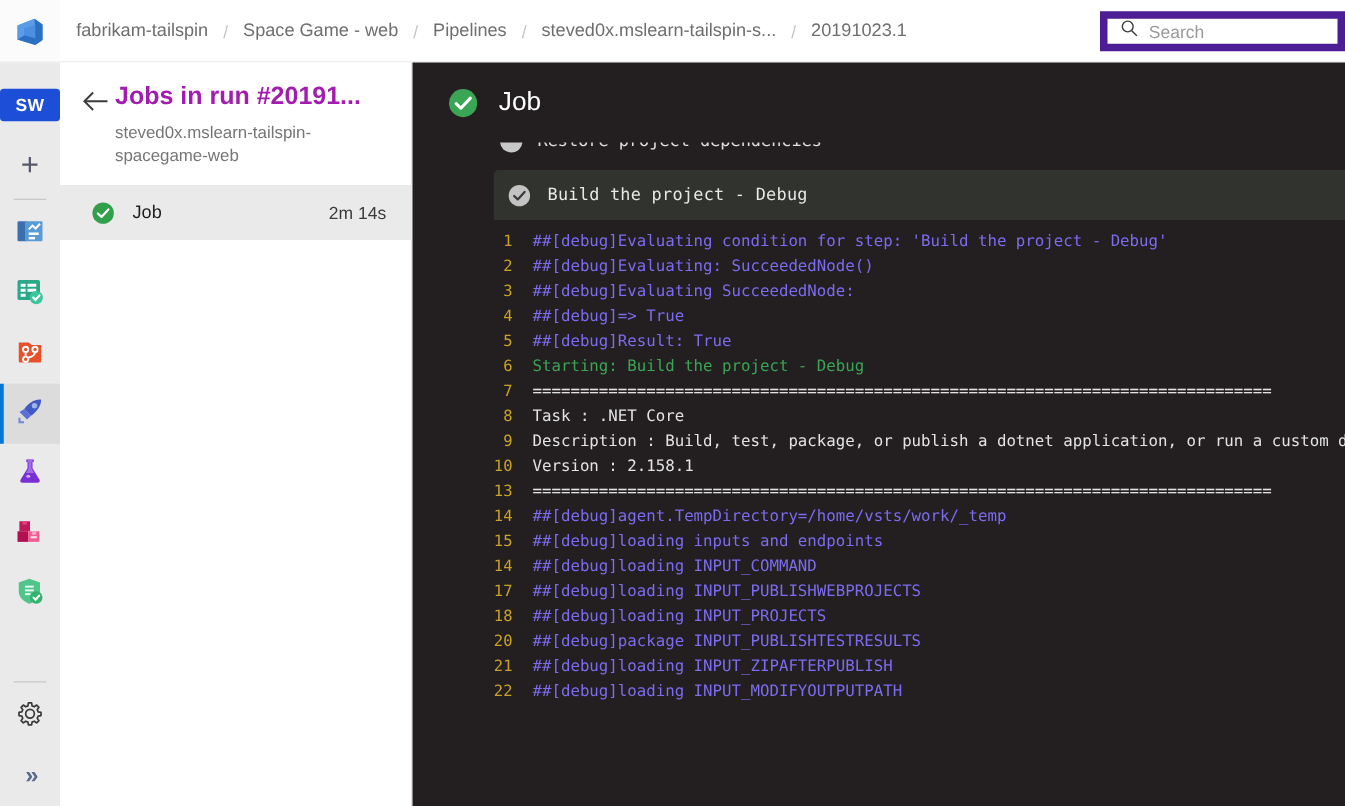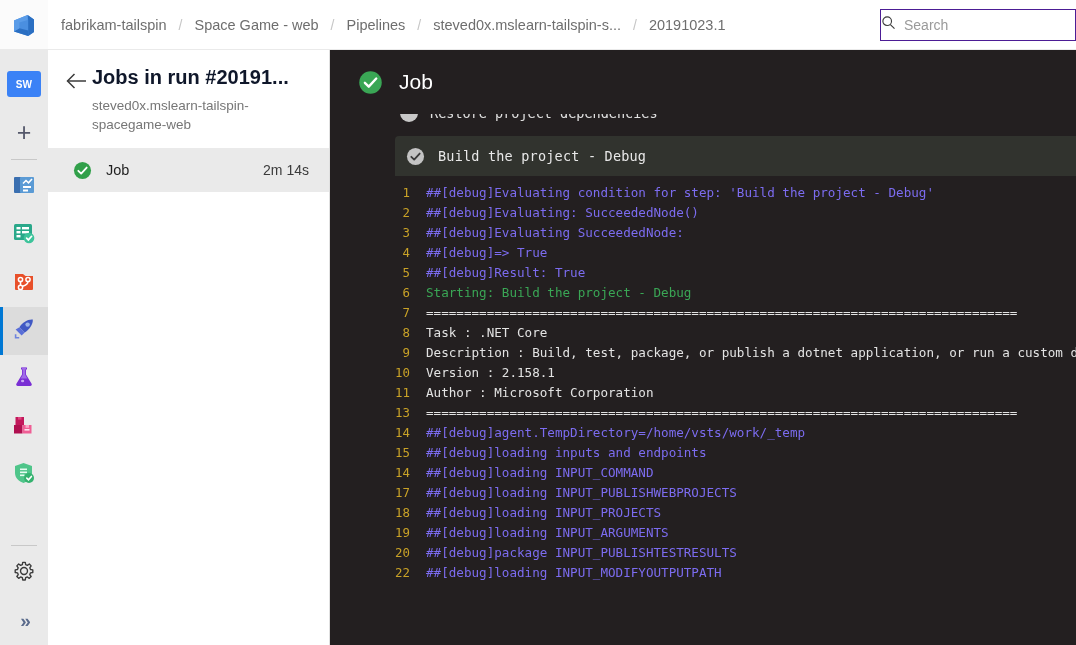--- a/index.html
+++ b/index.html
@@ -41,23 +41,24 @@
   }
   .crumb.first { padding-left: 0; }
   .crumb-sep { font-size: 14px; color: #c6c6c6; padding: 0 1px; }
   .search-wrap {
     flex: 0 0 auto;
     display: flex; align-items: center;
     padding-right: 0px;
   }
   .search-box {
     width: 196px; height: 32px;
-    border: 1px solid #4c1d95;
+    border: 6px solid #4c1d95;
     background: #fff;
     display: flex; align-items: center;
+    padding-left: 10px;
     margin-right: 0;
   }
   .search-box svg { flex: 0 0 auto; margin-right: 8px; }
   .search-box input {
     border: none; outline: none;
     font-family: "Liberation Sans", sans-serif;
     font-size: 14px; color: #6e6e6e;
     background: transparent; width: 100%;
   }
   .search-box input::placeholder { color: #9a9a9a; }
@@ -77,23 +78,23 @@
     width: 48px; height: 48px;
     display: flex; align-items: center; justify-content: center;
     position: relative;
   }
   .rail-item.selected { background: #dcdcdc; }
   .rail-item.selected::before {
     content: ""; position: absolute; left: 0; top: 0;
     width: 3px; height: 48px; background: #0078d4;
   }
   .avatar-sw {
-    width: 34px; height: 26px; border-radius: 3px;
-    background: #3b82f6;
-    color: #fff; font-size: 10px; font-weight: 600;
+    width: 48px; height: 26px; border-radius: 3px;
+    background: #1d4ed8;
+    color: #fff; font-size: 14px; font-weight: 600;
     display: flex; align-items: center; justify-content: center;
     letter-spacing: .3px;
   }
   .rail-divider {
     width: 26px; height: 1px; background: #c8c8c8;
     margin: 3px 0 3px 0;
   }
   .rail-spacer { flex: 1 1 auto; }
   .plus-icon { font-size: 25px; color: #55586b; line-height: 1; font-weight: 300; }
   .chev-icon { color: #5a6b8c; font-size: 19px; font-weight: 700; letter-spacing: -3px; }
@@ -109,21 +110,21 @@
     padding: 14px 16px 14px 16px;
     display: flex; align-items: flex-start;
   }
   .back-arrow {
     flex: 0 0 auto; width: 26px; height: 26px;
     display: flex; align-items: center; justify-content: center;
     margin-top: 4px; margin-right: 2px; cursor: pointer;
   }
   .runs-titles { flex: 1 1 auto; min-width: 0; }
   .runs-title {
-    font-size: 20px; font-weight: 600; color: #0f172a;
+    font-size: 20px; font-weight: 600; color: #a21caf;
     line-height: 27px;
     white-space: nowrap; overflow: hidden; text-overflow: ellipsis;
   }
   .runs-sub {
     margin-top: 5px;
     font-size: 13.5px; color: #767676; line-height: 19px;
   }
   .run-row {
     height: 44px;
     display: flex; align-items: center;
@@ -459,24 +460,20 @@
             </div>
             <div class="log-line">
               <span class="ln">9</span>
               <span class="lt c-plain">Description  : Build, test, package, or publish a dotnet application, or run a custom dotnet command</span>
             </div>
             <div class="log-line">
               <span class="ln">10</span>
               <span class="lt c-plain">Version      : 2.158.1</span>
             </div>
             <div class="log-line">
-              <span class="ln">11</span>
-              <span class="lt c-plain">Author       : Microsoft Corporation</span>
-            </div>
-            <div class="log-line">
               <span class="ln">13</span>
               <span class="lt c-plain">==============================================================================</span>
             </div>
             <div class="log-line">
               <span class="ln">14</span>
               <span class="lt c-debug">##[debug]agent.TempDirectory=/home/vsts/work/_temp</span>
             </div>
             <div class="log-line">
               <span class="ln">15</span>
               <span class="lt c-debug">##[debug]loading inputs and endpoints</span>
@@ -487,26 +484,26 @@
             </div>
             <div class="log-line">
               <span class="ln">17</span>
               <span class="lt c-debug">##[debug]loading INPUT_PUBLISHWEBPROJECTS</span>
             </div>
             <div class="log-line">
               <span class="ln">18</span>
               <span class="lt c-debug">##[debug]loading INPUT_PROJECTS</span>
             </div>
             <div class="log-line">
-              <span class="ln">19</span>
-              <span class="lt c-debug">##[debug]loading INPUT_ARGUMENTS</span>
-            </div>
-            <div class="log-line">
               <span class="ln">20</span>
               <span class="lt c-debug">##[debug]package INPUT_PUBLISHTESTRESULTS</span>
+            </div>
+            <div class="log-line">
+              <span class="ln">21</span>
+              <span class="lt c-debug">##[debug]loading INPUT_ZIPAFTERPUBLISH</span>
             </div>
             <div class="log-line">
               <span class="ln">22</span>
               <span class="lt c-debug">##[debug]loading INPUT_MODIFYOUTPUTPATH</span>
             </div>
           </div>
       </div>
     </div>
   </div>
 </div>

